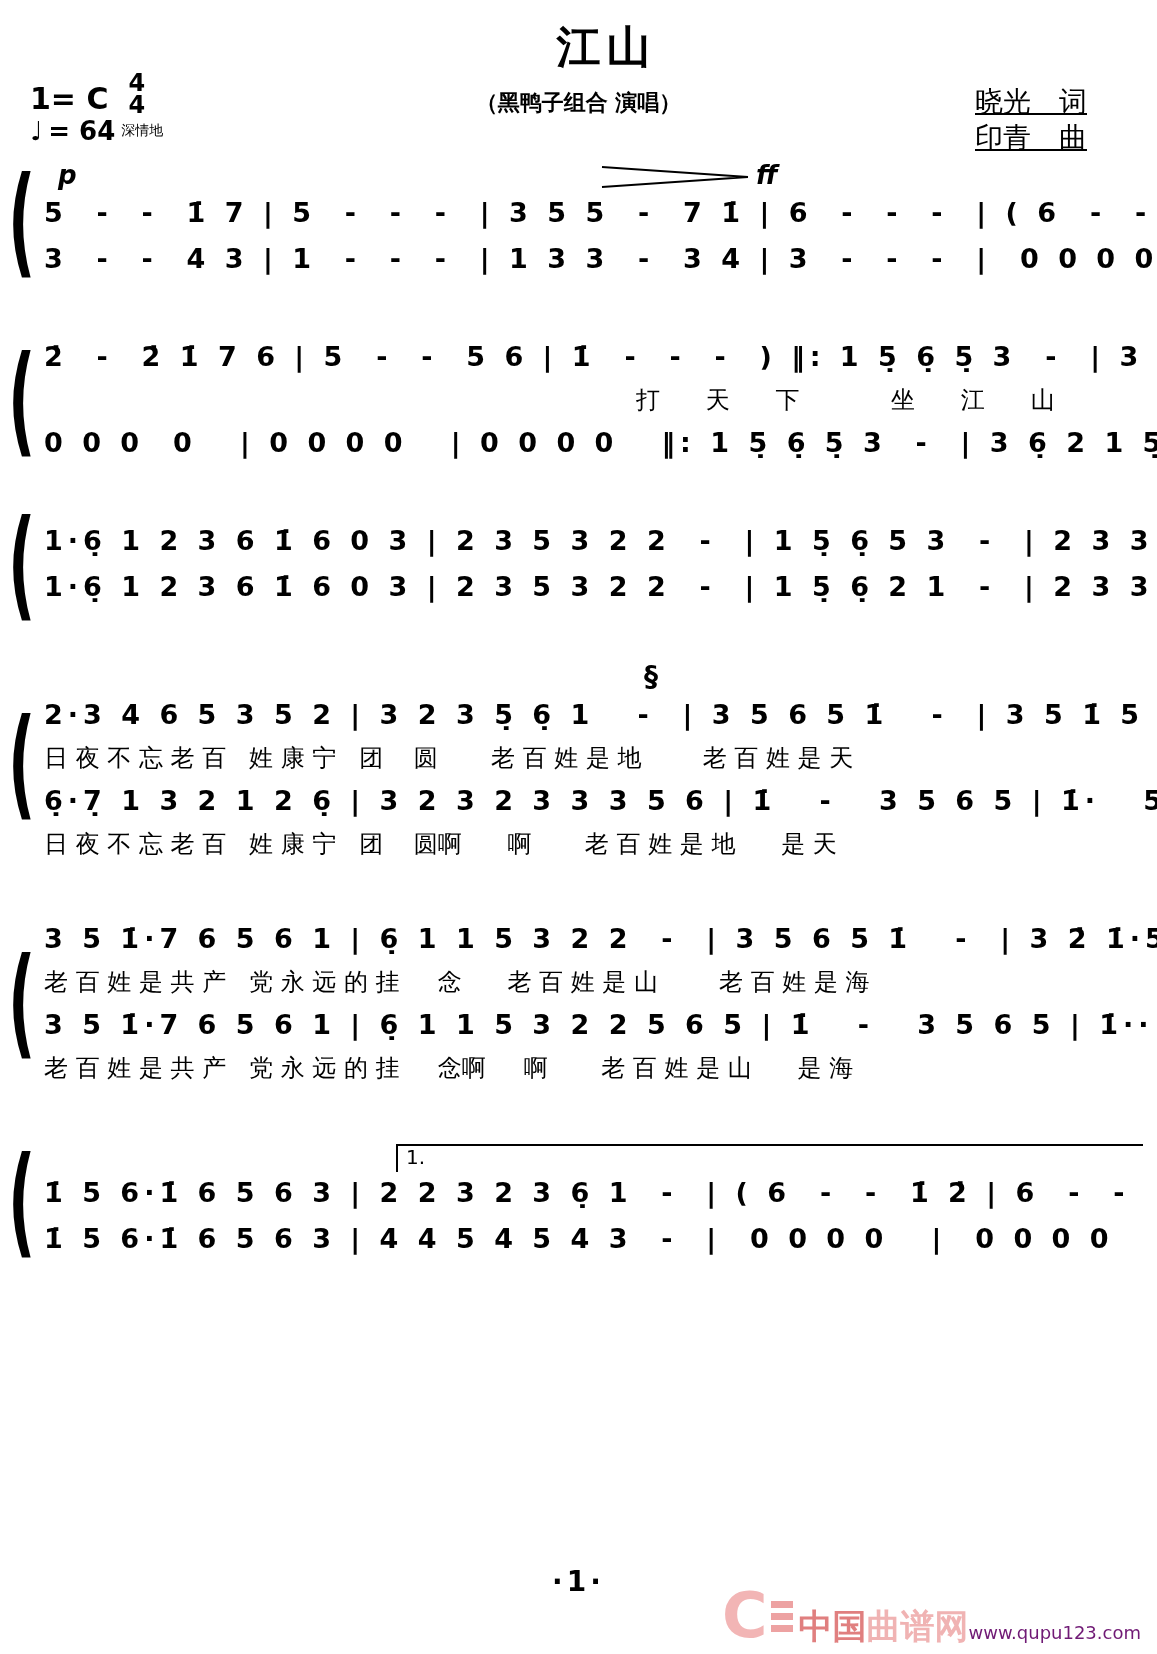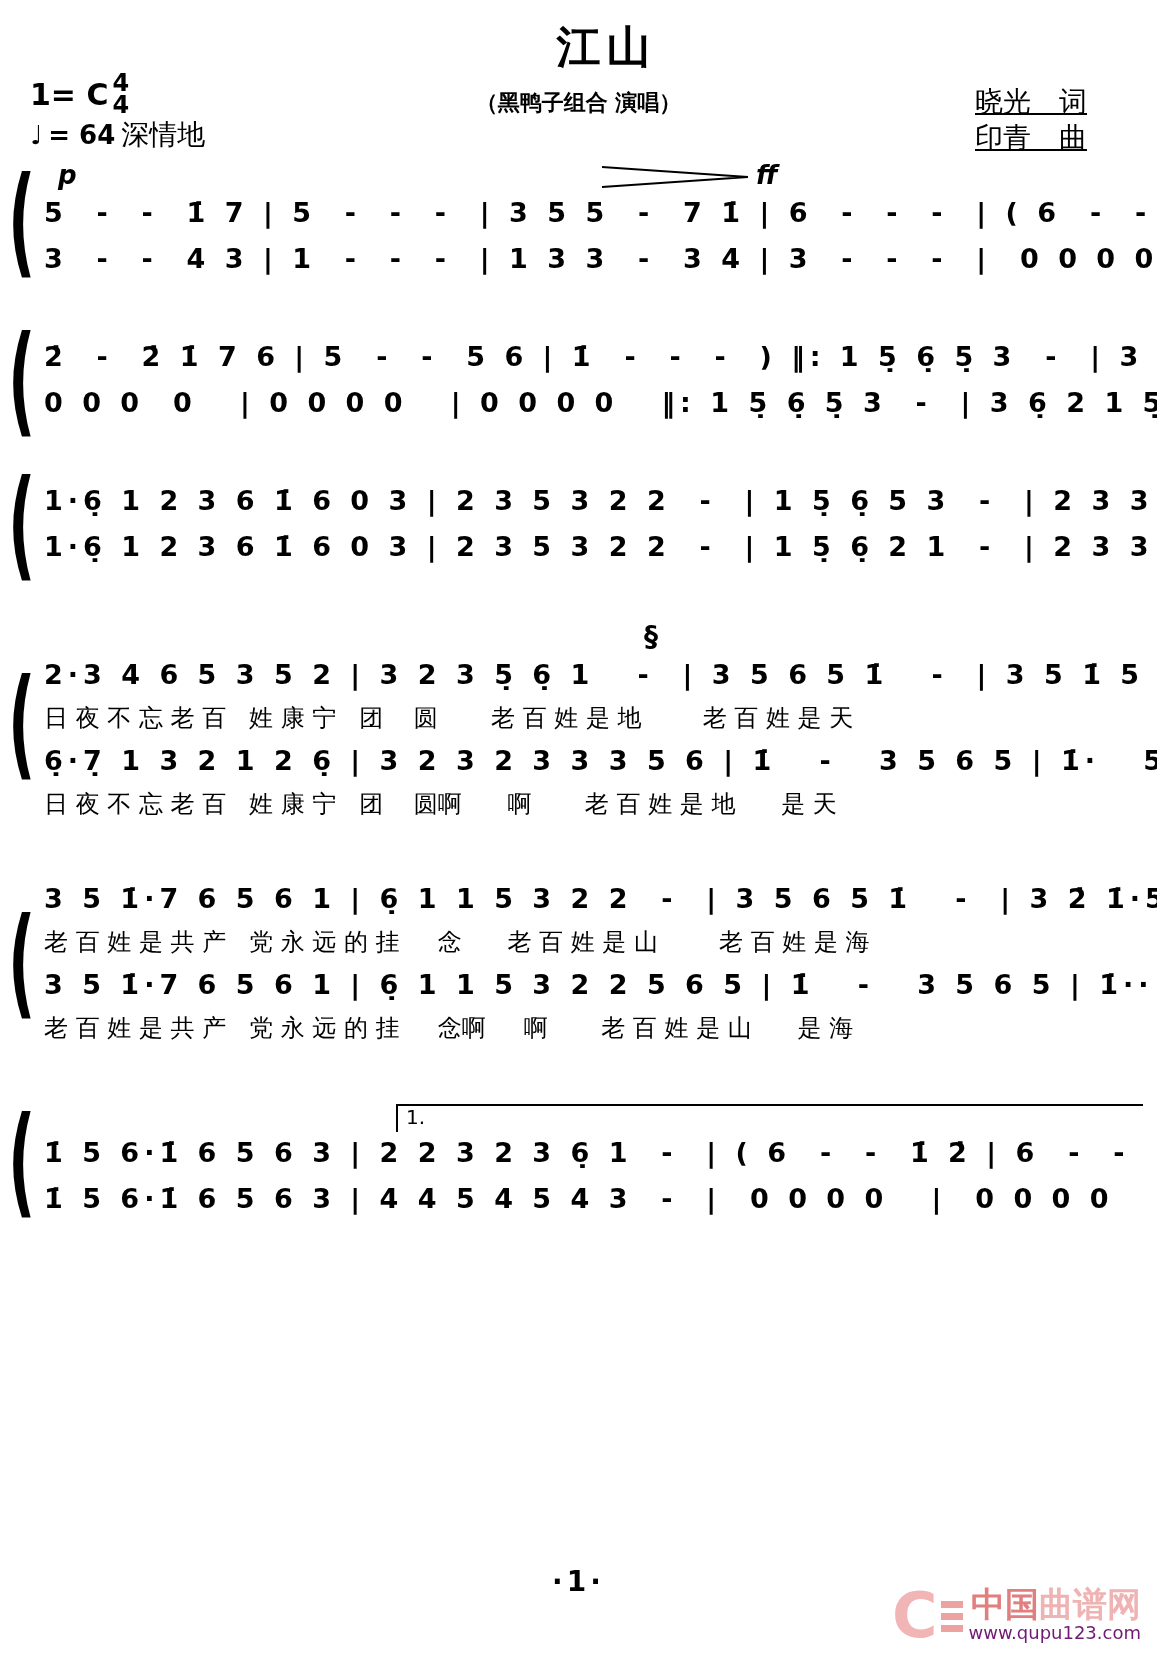--- a/index.html
+++ b/index.html
@@ -2,26 +2,26 @@
 <html><head>
 <meta charset="utf-8">
 <style>
   html,body{margin:0;padding:0;background:#ffffff;}
   .page{position:relative;width:1157px;height:1654px;background:#fff;color:#000;
         font-family:"DejaVu Sans",sans-serif;overflow:hidden;}
   
   .hdr-title{position:absolute;top:18px;left:0;width:100%;text-align:center;
              font-size:44px;font-weight:bold;letter-spacing:6px;padding-left:28px;}
   .hdr-keyrow{position:absolute;top:72px;left:30px;font-size:30px;font-weight:bold;
-              display:flex;align-items:center;gap:4px;}
+              display:flex;align-items:flex-end;gap:20px;}
   .timesig{display:inline-flex;flex-direction:column;align-items:center;line-height:22px;
            font-size:24px;font-weight:bold;}
   .hdr-temporow{position:absolute;top:116px;left:30px;font-size:26px;font-weight:bold;
                 display:flex;align-items:center;gap:6px;}
-  .hdr-expression{font-size:28px;font-weight:normal;}
+  .hdr-expression{font-size:14px;font-weight:normal;}
   .hdr-performer{position:absolute;top:88px;left:0;width:100%;text-align:center;font-size:22px;font-weight:bold;}
   .hdr-credits{position:absolute;top:84px;right:70px;text-align:left;font-size:28px;line-height:36px;text-decoration:underline;}
   
   .systems{position:absolute;top:160px;left:14px;right:14px;}
   .system{position:relative;padding-left:30px;margin-bottom:52px;}
   .brace{position:absolute;left:-6px;top:0;bottom:0;display:flex;align-items:center;
          font-size:120px;font-weight:bold;transform:scaleX(0.5);transform-origin:left center;
          line-height:1;pointer-events:none;}
   .annrow{position:relative;height:30px;}
   .notes{height:46px;line-height:46px;font-size:27px;font-weight:bold;
@@ -37,21 +37,21 @@
          border-top:2px solid #000;border-left:2px solid #000;
          font-size:20px;padding:0 0 0 8px;line-height:22px;}
   
   .pagenum{position:absolute;bottom:56px;left:0;width:100%;text-align:center;
            font-size:28px;font-weight:bold;letter-spacing:4px;}
   .watermark{position:absolute;right:16px;bottom:10px;display:flex;align-items:flex-end;gap:6px;}
   .wm-logo{display:flex;align-items:center;gap:3px;}
   .wm-c{font-size:62px;font-weight:bold;color:#f2b5b5;line-height:56px;}
   .wm-bars{display:flex;flex-direction:column;gap:5px;}
   .wm-bars i{display:block;width:22px;height:7px;background:#eda2a2;}
-  .wm-text{display:flex;flex-direction:column;align-items:flex-end;}
+  .wm-text{display:flex;flex-direction:row;align-items:flex-end;}
   .wm-title{font-size:34px;font-weight:bold;line-height:36px;}
   .wm-strong{color:#e07f7f;}
   .wm-light{color:#f0b3b3;}
   .wm-url{font-size:18px;color:#701a75;line-height:22px;}
 </style>
 </head>
 <body>
 
 <div class="page">
 
@@ -87,20 +87,21 @@
         </span>
         <span class="dyn ff">ff</span>
       </div>
       <div class="notes">5  -  -  1̇ 7 | 5  -  -  -  | 3 5 5  -  7 1̇ | 6  -  -  -  | ( 6  -  -  1̇ 2̇ | 6  -  -  6 3̇ |</div>
       <div class="notes">3  -  -  4 3 | 1  -  -  -  | 1 3 3  -  3 4 | 3  -  -  -  |  0 0 0 0   |  0 0 0 0   |</div>
     </section>
 
     <section class="system">
       <span class="brace">(</span>
       <div class="notes">2̇  -  2̇ 1̇ 7 6 | 5  -  -  5 6 | 1̇  -  -  -  ) ‖: 1 5̣ 6̣ 5̣ 3  -  | 3 6̣ 2 1 5̣  -  |</div>
+      <div class="lyr indent">打      天      下            坐      江      山</div>
       <div class="notes">0 0 0  0   | 0 0 0 0   | 0 0 0 0   ‖: 1 5̣ 6̣ 5̣ 3  -  | 3 6̣ 2 1 5̣  -  |</div>
     </section>
 
     <section class="system">
       <span class="brace">(</span>
       <div class="notes">1·6̣ 1 2 3 6 1̇ 6 0 3 | 2 3 5 3 2 2  -  | 1 5̣ 6̣ 5 3  -  | 2 3 3 5̣ 6̣  -  |</div>
       <div class="notes">1·6̣ 1 2 3 6 1̇ 6 0 3 | 2 3 5 3 2 2  -  | 1 5̣ 6̣ 2 1  -  | 2 3 3 2 6  -  |</div>
     </section>
 
     <section class="system">

